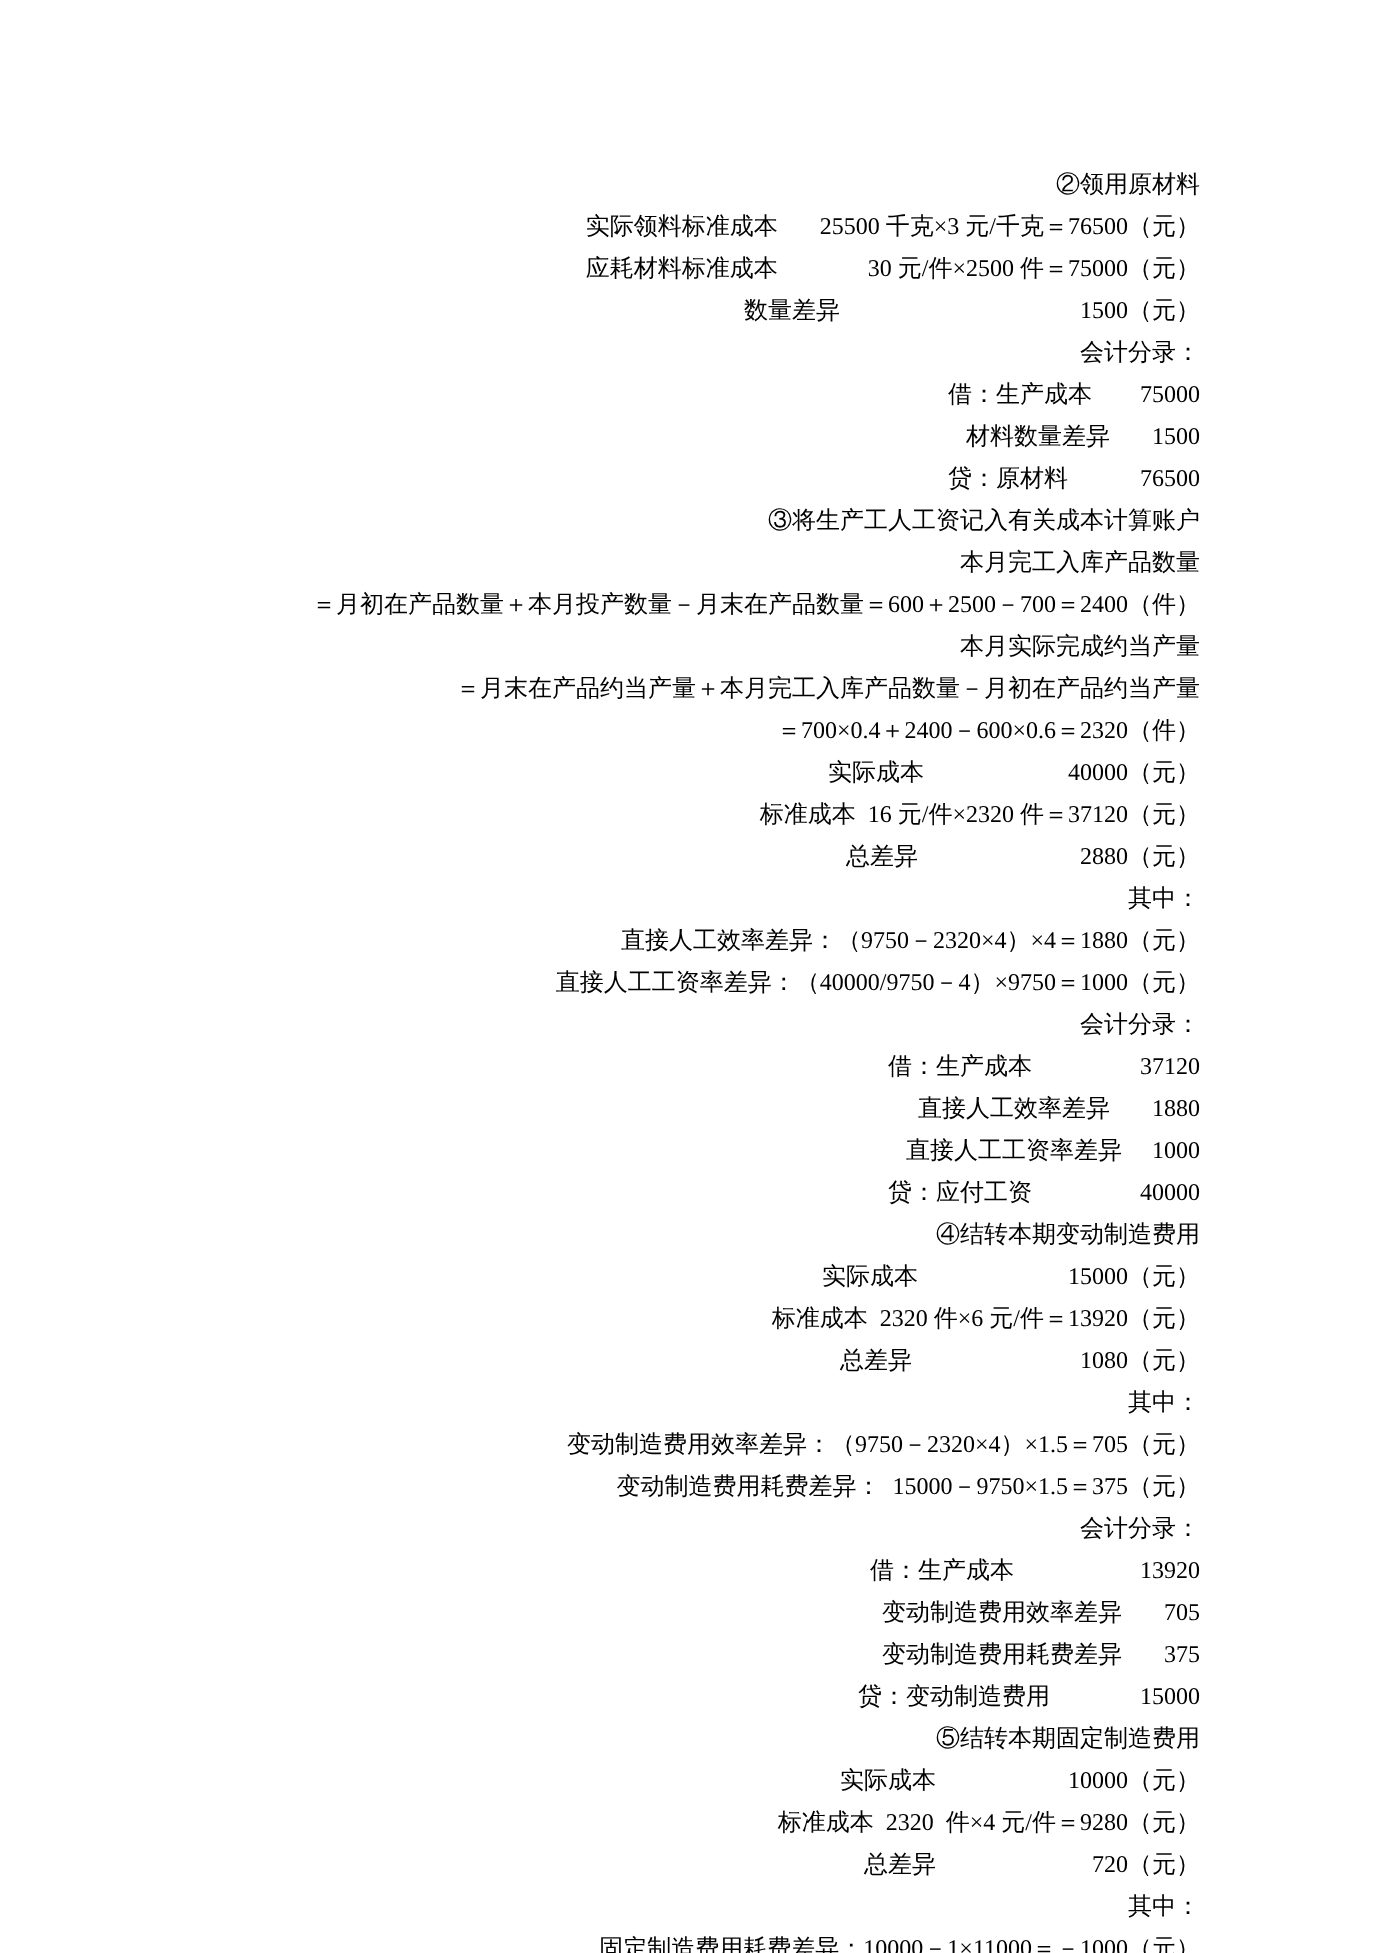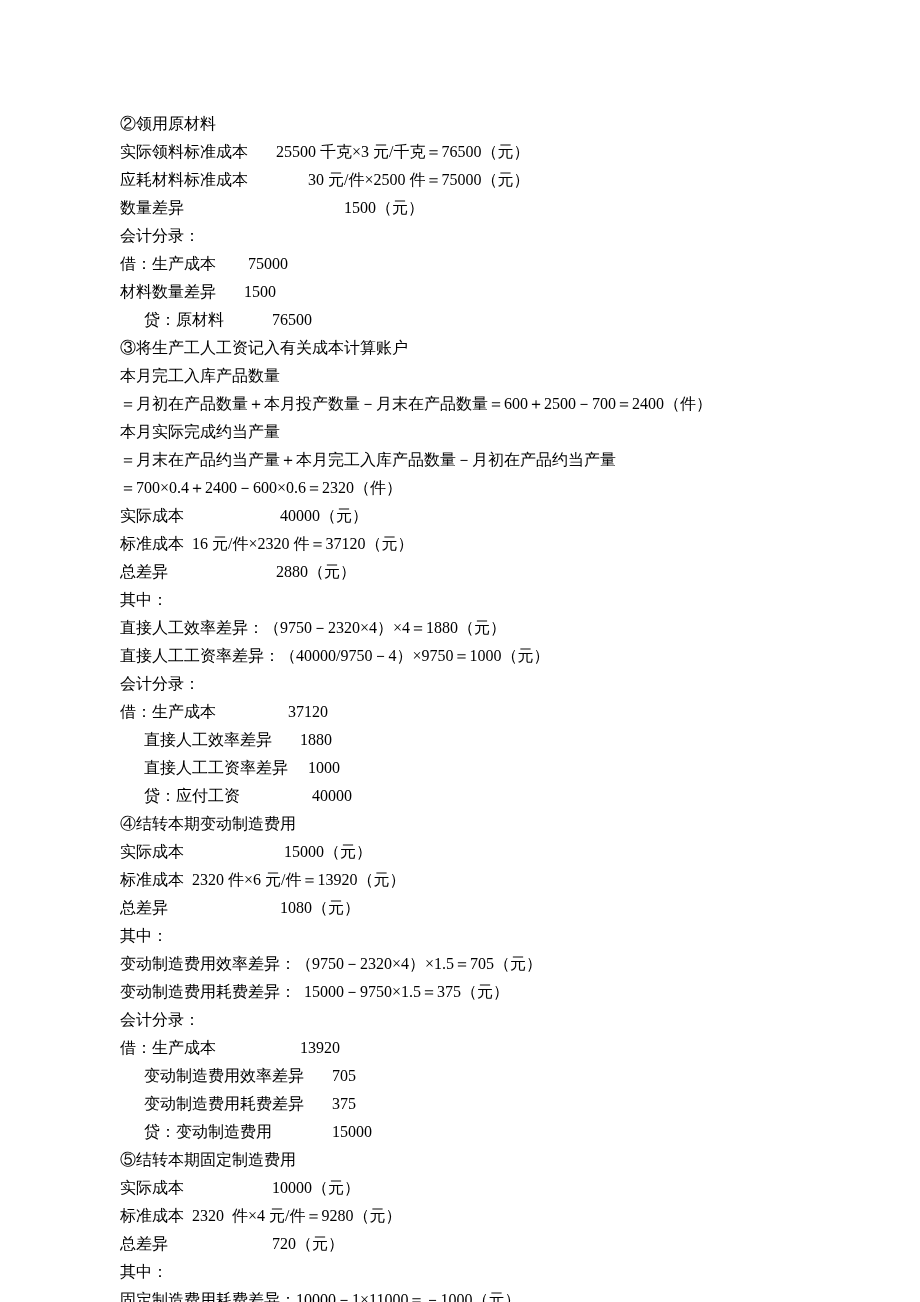--- a/index.html
+++ b/index.html
@@ -11,18 +11,18 @@
     color: #000000;
     line-height: 1.75;
   }
   .page {
     width: 920px;
     min-height: 1302px;
     box-sizing: border-box;
     padding: 110px 120px 60px 120px;
     white-space: pre;
   }
-  .line { display: block; }
+  .line { display: block; text-align: right; }
 </style>
 </head>
 <body>
 
 <div class="page" id="page-container"><span class="line">②领用原材料</span><span class="line">实际领料标准成本       25500 千克×3 元/千克＝76500（元）</span><span class="line">应耗材料标准成本               30 元/件×2500 件＝75000（元）</span><span class="line">数量差异                                        1500（元）</span><span class="line">会计分录：</span><span class="line">借：生产成本        75000</span><span class="line">材料数量差异       1500</span><span class="line">      贷：原材料            76500</span><span class="line">③将生产工人工资记入有关成本计算账户</span><span class="line">本月完工入库产品数量</span><span class="line">＝月初在产品数量＋本月投产数量－月末在产品数量＝600＋2500－700＝2400（件）</span><span class="line">本月实际完成约当产量</span><span class="line">＝月末在产品约当产量＋本月完工入库产品数量－月初在产品约当产量</span><span class="line">＝700×0.4＋2400－600×0.6＝2320（件）</span><span class="line">实际成本                        40000（元）</span><span class="line">标准成本  16 元/件×2320 件＝37120（元）</span><span class="line">总差异                           2880（元）</span><span class="line">其中：</span><span class="line">直接人工效率差异：（9750－2320×4）×4＝1880（元）</span><span class="line">直接人工工资率差异：（40000/9750－4）×9750＝1000（元）</span><span class="line">会计分录：</span><span class="line">借：生产成本                  37120</span><span class="line">      直接人工效率差异       1880</span><span class="line">      直接人工工资率差异     1000</span><span class="line">      贷：应付工资                  40000</span><span class="line">④结转本期变动制造费用</span><span class="line">实际成本                         15000（元）</span><span class="line">标准成本  2320 件×6 元/件＝13920（元）</span><span class="line">总差异                            1080（元）</span><span class="line">其中：</span><span class="line">变动制造费用效率差异：（9750－2320×4）×1.5＝705（元）</span><span class="line">变动制造费用耗费差异：  15000－9750×1.5＝375（元）</span><span class="line">会计分录：</span><span class="line">借：生产成本                     13920</span><span class="line">      变动制造费用效率差异       705</span><span class="line">      变动制造费用耗费差异       375</span><span class="line">      贷：变动制造费用               15000</span><span class="line">⑤结转本期固定制造费用</span><span class="line">实际成本                      10000（元）</span><span class="line">标准成本  2320  件×4 元/件＝9280（元）</span><span class="line">总差异                          720（元）</span><span class="line">其中：</span><span class="line">固定制造费用耗费差异：10000－1×11000＝－1000（元）</span></div>
 
 </body></html>

